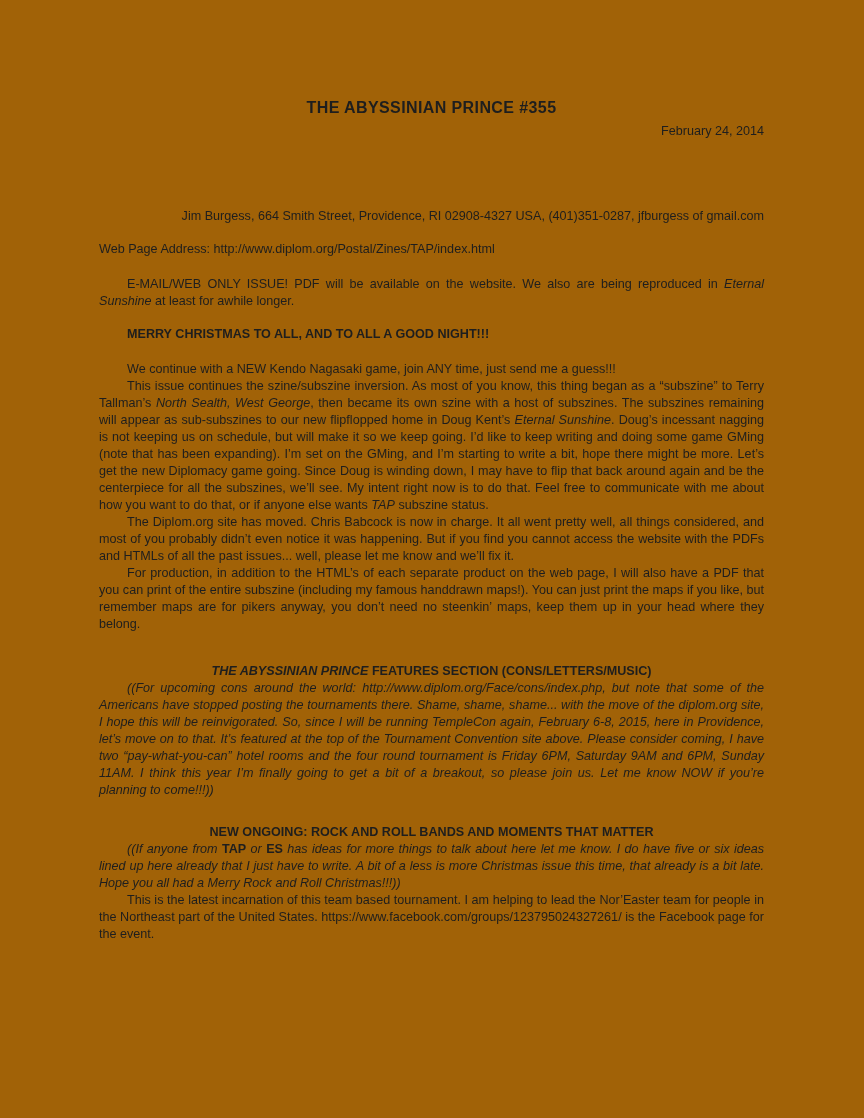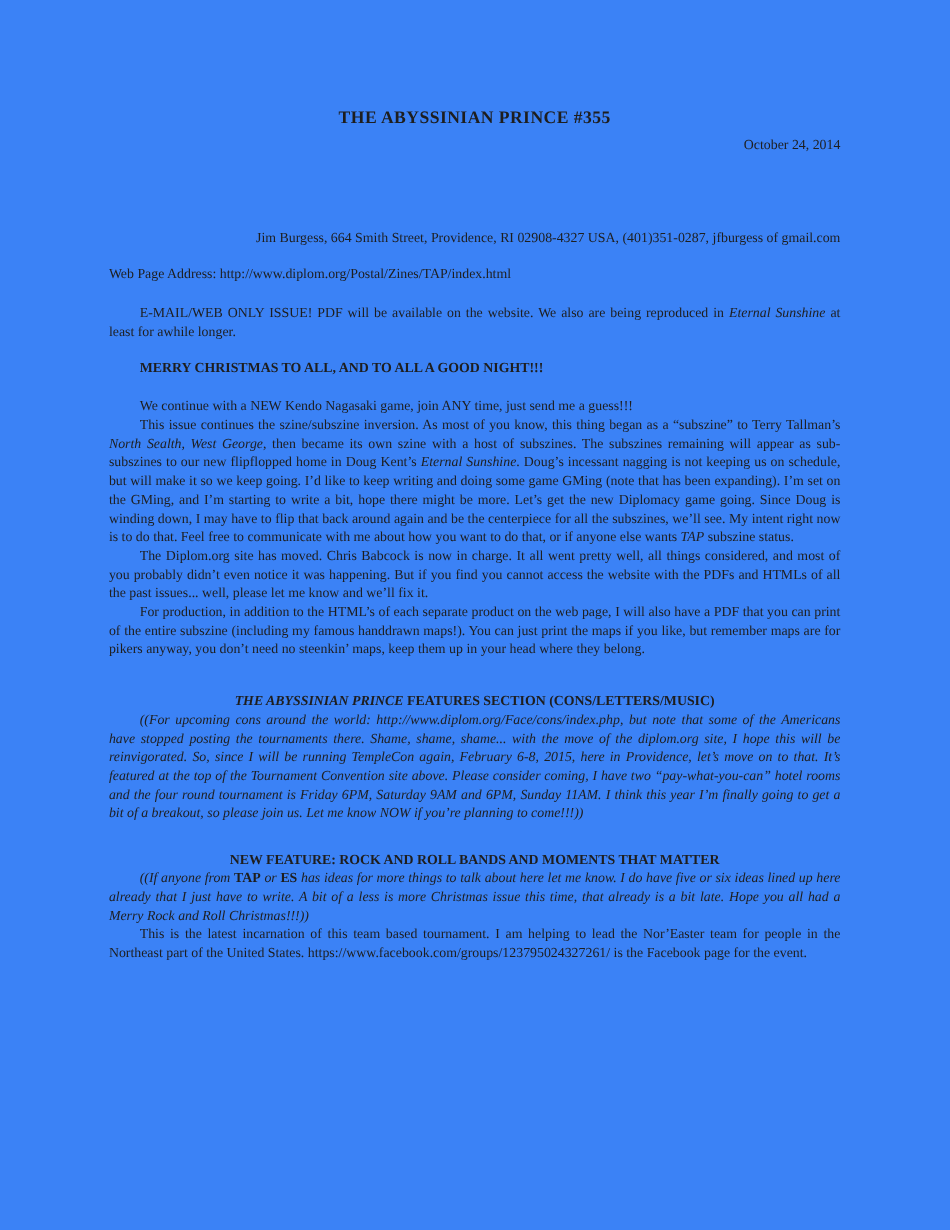--- a/index.html
+++ b/index.html
@@ -1,22 +1,22 @@
 <!DOCTYPE html>
 <html><head>
 <meta charset="utf-8">
 <style>
   html, body { margin: 0; padding: 0; background: #ffffff; }
   .sheet {
     position: relative;
     width: 864px;
     height: 1118px;
-    background: #3b82f6;
+    background: #a16207;
     overflow: hidden;
-    font-family: Liberation Serif, serif;
+    font-family: Liberation Sans, sans-serif;
     color: #1e1e1e;
   }
   .content {
     position: absolute;
     left: 99px;
     top: 97px;
     width: 665px;
     font-size: 12.6px;
     line-height: 17px;
   }
@@ -49,21 +49,21 @@
   .mt3  { margin-top: 3px; }
 </style>
 </head>
 <body>
 
 <div class="sheet">
   <div class="content">
 
     <h2 class="title">THE ABYSSINIAN PRINCE #355</h2>
 
-    <p class="date">October 24, 2014</p>
+    <p class="date">February 24, 2014</p>
 
     <p class="address">Jim Burgess, 664 Smith Street, Providence, RI 02908-4327 USA, (401)351-0287, jfburgess of gmail.com</p>
 
     <p class="para noindent mt16">Web Page Address:  http://www.diplom.org/Postal/Zines/TAP/index.html</p>
 
     <p class="para mt18"><span>E-MAIL/WEB ONLY ISSUE! PDF will be available on the website.  We also are being reproduced in </span><span class="it">Eternal Sunshine</span><span> at least for awhile longer.</span></p>
 
     <h3 class="heading heading-left mt16">MERRY CHRISTMAS TO ALL, AND TO ALL A GOOD NIGHT!!!</h3>
 
     <p class="para mt18">We continue with a NEW Kendo Nagasaki game, join ANY time, just send me a guess!!!</p>
@@ -71,21 +71,21 @@
     <p class="para"><span>This issue continues the szine/subszine inversion.  As most of you know, this thing began as a “subszine” to Terry Tallman’s </span><span class="it">North Sealth, West George</span><span>, then became its own szine with a host of subszines. The subszines remaining will appear as sub-subszines to our new flipflopped home in Doug Kent’s </span><span class="it">Eternal Sunshine</span><span>. Doug’s incessant nagging is not keeping us on schedule, but will make it so we keep going.  I’d like to keep writing and doing some game GMing (note that has been expanding).  I’m set on the GMing, and I’m starting to write a bit, hope there might be more.  Let’s get the new Diplomacy game going.  Since Doug is winding down, I may have to flip that back around again and be the centerpiece for all the subszines, we’ll see.  My intent right now is to do that.  Feel free to communicate with me about how you want to do that, or if anyone else wants </span><span class="it">TAP</span><span> subszine status.</span></p>
 
     <p class="para">The Diplom.org site has moved.  Chris Babcock is now in charge.  It all went pretty well, all things considered, and most of you probably didn’t even notice it was happening.  But if you find you cannot access the website with the PDFs and HTMLs of all the past issues... well, please let me know and we’ll fix it.</p>
 
     <p class="para">For production, in addition to the HTML’s of each separate product on the web page, I will also have a PDF that you can print of the entire subszine (including my famous handdrawn maps!).  You can just print the maps if you like, but remember maps are for pikers anyway, you don’t need no steenkin’ maps, keep them up in your head where they belong.</p>
 
     <h3 class="heading-center mt14"><span class="it">THE ABYSSINIAN PRINCE</span><span class="bd"> FEATURES SECTION (CONS/LETTERS/MUSIC)</span></h3>
 
     <p class="para italic">((For upcoming cons around the world: http://www.diplom.org/Face/cons/index.php, but note that some of the Americans have stopped posting the tournaments there.  Shame, shame, shame... with the move of the diplom.org site, I hope this will be reinvigorated.  So, since I will be running TempleCon again, February 6-8, 2015, here in Providence, let’s move on to that.  It’s featured at the top of the Tournament Convention site above.  Please consider coming, I have two “pay-what-you-can” hotel rooms and the four round tournament is Friday 6PM, Saturday 9AM and 6PM, Sunday 11AM. I think this year I’m finally going to get a bit of a breakout, so please join us.  Let me know NOW if you’re planning to come!!!))</p>
 
-    <h3 class="heading heading-center mt25">NEW FEATURE: ROCK AND ROLL BANDS AND MOMENTS THAT MATTER</h3>
+    <h3 class="heading heading-center mt25">NEW ONGOING: ROCK AND ROLL BANDS AND MOMENTS THAT MATTER</h3>
 
     <p class="para"><span class="it">((If anyone from </span><span class="bd">TAP</span><span class="it"> or </span><span class="bd">ES</span><span class="it"> has ideas for more things to talk about here let me know.  I do have five or six ideas lined up here already that I just have to write.  A bit of a less is more Christmas issue this time, that already is a bit late.  Hope you all had a Merry Rock and Roll Christmas!!!))</span></p>
 
 
     <p class="para">This is the latest incarnation of this team based tournament.  I am helping to lead the Nor’Easter team for people in the Northeast part of the United States.  https://www.facebook.com/groups/123795024327261/ is the Facebook page for the event.</p>
 
 
   </div>
 </div>
 

